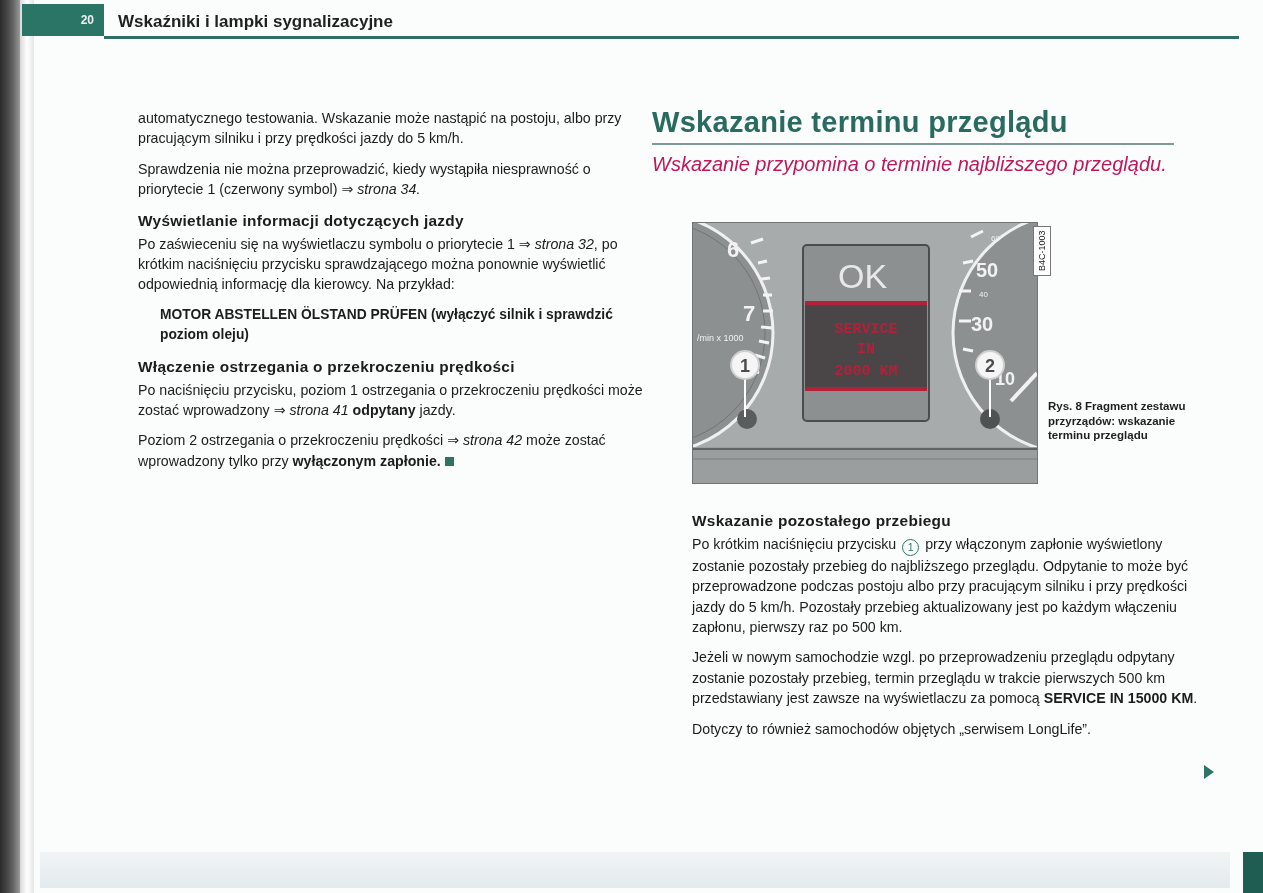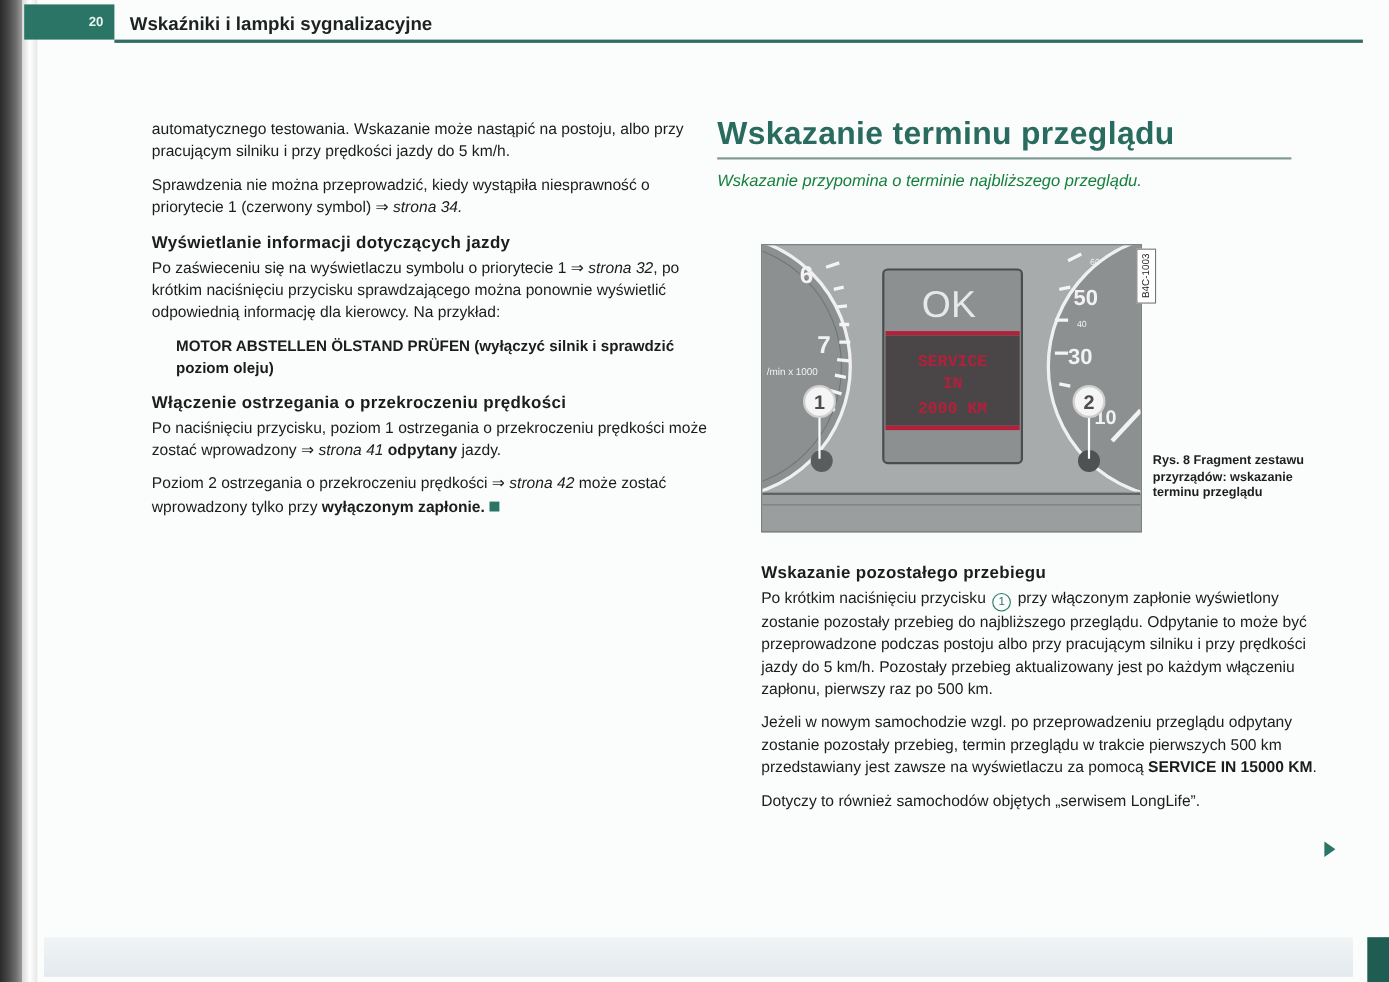--- a/index.html
+++ b/index.html
@@ -23,27 +23,27 @@
     .left-col { left:138px; top:108px; width:512px; }
     .right-col { left:652px; top:106px; width:522px; }
     p { margin:0 0 10px 0; font-size:14.2px; line-height:20.4px; }
     h3 { margin:12px 0 4px 0; font-size:15.4px; font-weight:bold; letter-spacing:0.3px; }
     .em { font-style:italic; }
     .strong { font-weight:bold; }
     .indent { padding-left:22px; font-weight:bold; font-size:13.8px; }
     .end-mark { display:inline-block; width:9px; height:9px; background:#2a7565; margin-left:4px; vertical-align:0px; }
     .section-title { font-size:29px; font-weight:bold; color:#2a6b5f; margin:0; letter-spacing:0.3px; }
     .section-rule { height:2px; background:#7f9a95; margin:4px 0 8px 0; }
-    .lead { font-style:italic; font-size:15px; line-height:23px; margin:0 0 0 0; color:#15803d; }
+    .lead { font-style:italic; font-size:20px; line-height:23px; margin:0 0 0 0; color:#be185d; }
     .figure { position:absolute; left:692px; top:222px; width:344px; height:260px;
       background:#9fa3a3; border:1px solid #6f7474; overflow:hidden; }
     .fig-code { position:absolute; left:1033px; top:226px; width:16px; height:48px;
       background:#fff; color:#222; font-size:9px; writing-mode:vertical-rl; transform:rotate(180deg);
       display:flex; align-items:center; justify-content:center; border:1px solid #777; }
-    .caption { position:absolute; left:1048px; top:412px; width:160px; font-size:11.5px; line-height:14.5px; font-weight:bold; color:#1d1f1f; }
+    .caption { position:absolute; left:1048px; top:399px; width:160px; font-size:11.5px; line-height:14.5px; font-weight:bold; color:#1d1f1f; }
     .callout-circle { display:inline-flex; width:15px; height:15px; border:1.5px solid #2a7565; border-radius:50%;
       font-size:10.5px; align-items:center; justify-content:center; color:#2a7565; vertical-align:-2px; margin:0 2px; }
     .next-arrow { position:absolute; left:1204px; top:765px; width:0; height:0;
       border-top:7px solid transparent; border-bottom:7px solid transparent; border-left:10px solid #2a7565; }
     .bottom-band { position:absolute; left:40px; top:852px; width:1190px; height:36px;
       background:linear-gradient(180deg,#eef2f3,#dde6ea); opacity:0.8; }
     .corner-tab { position:absolute; left:1243px; top:852px; width:20px; height:41px; background:#1f5d52; }
   </style>
 </head>
 <body>

